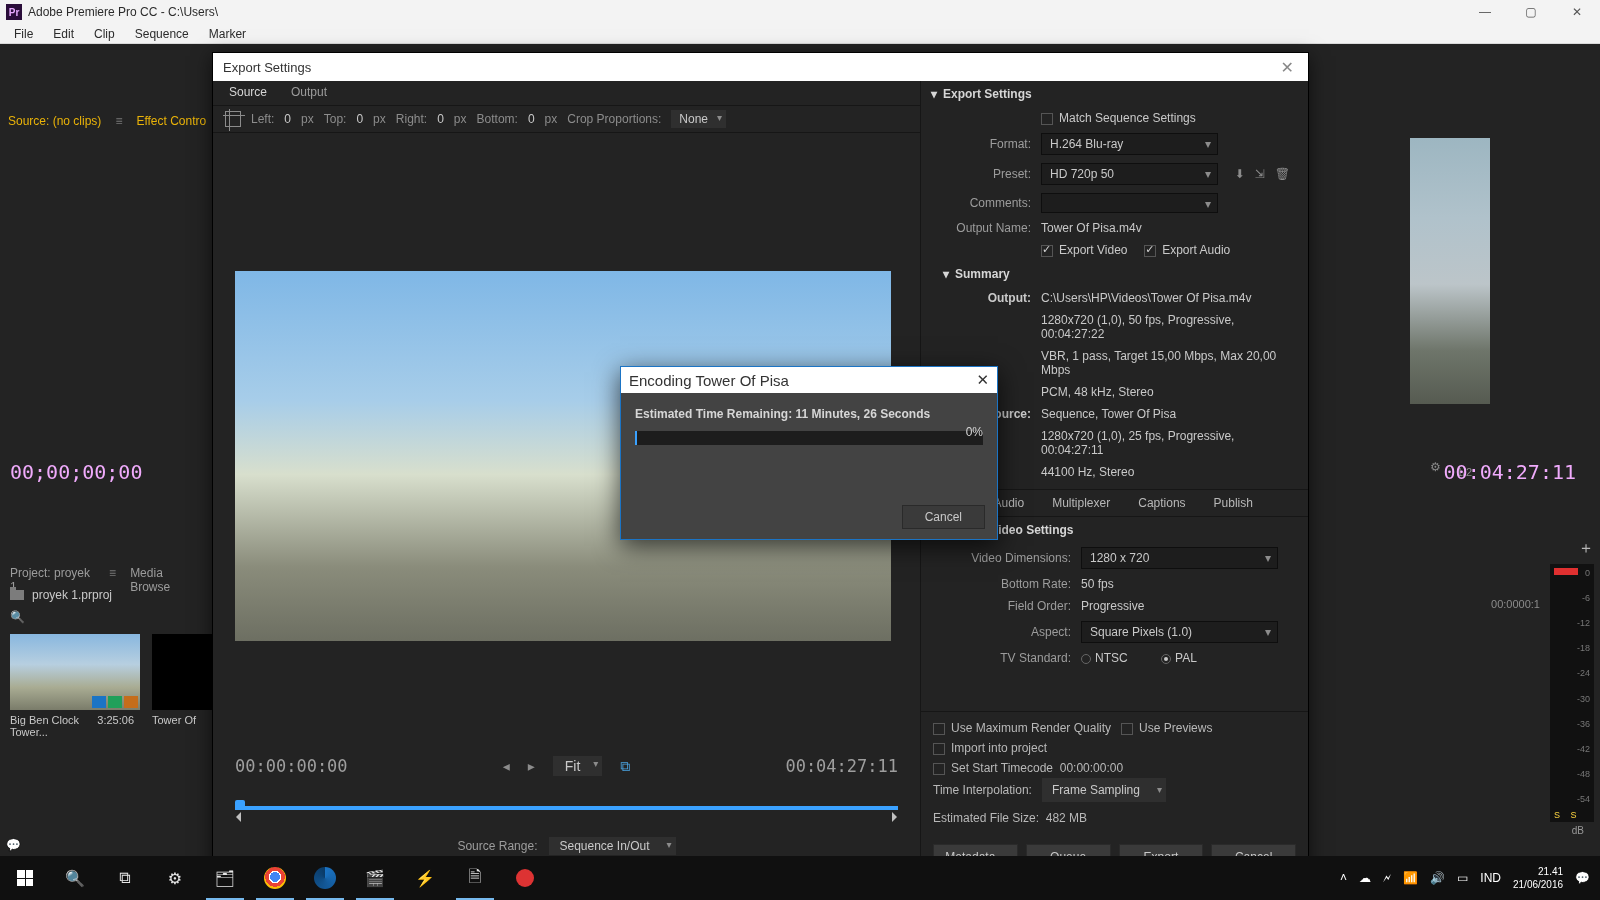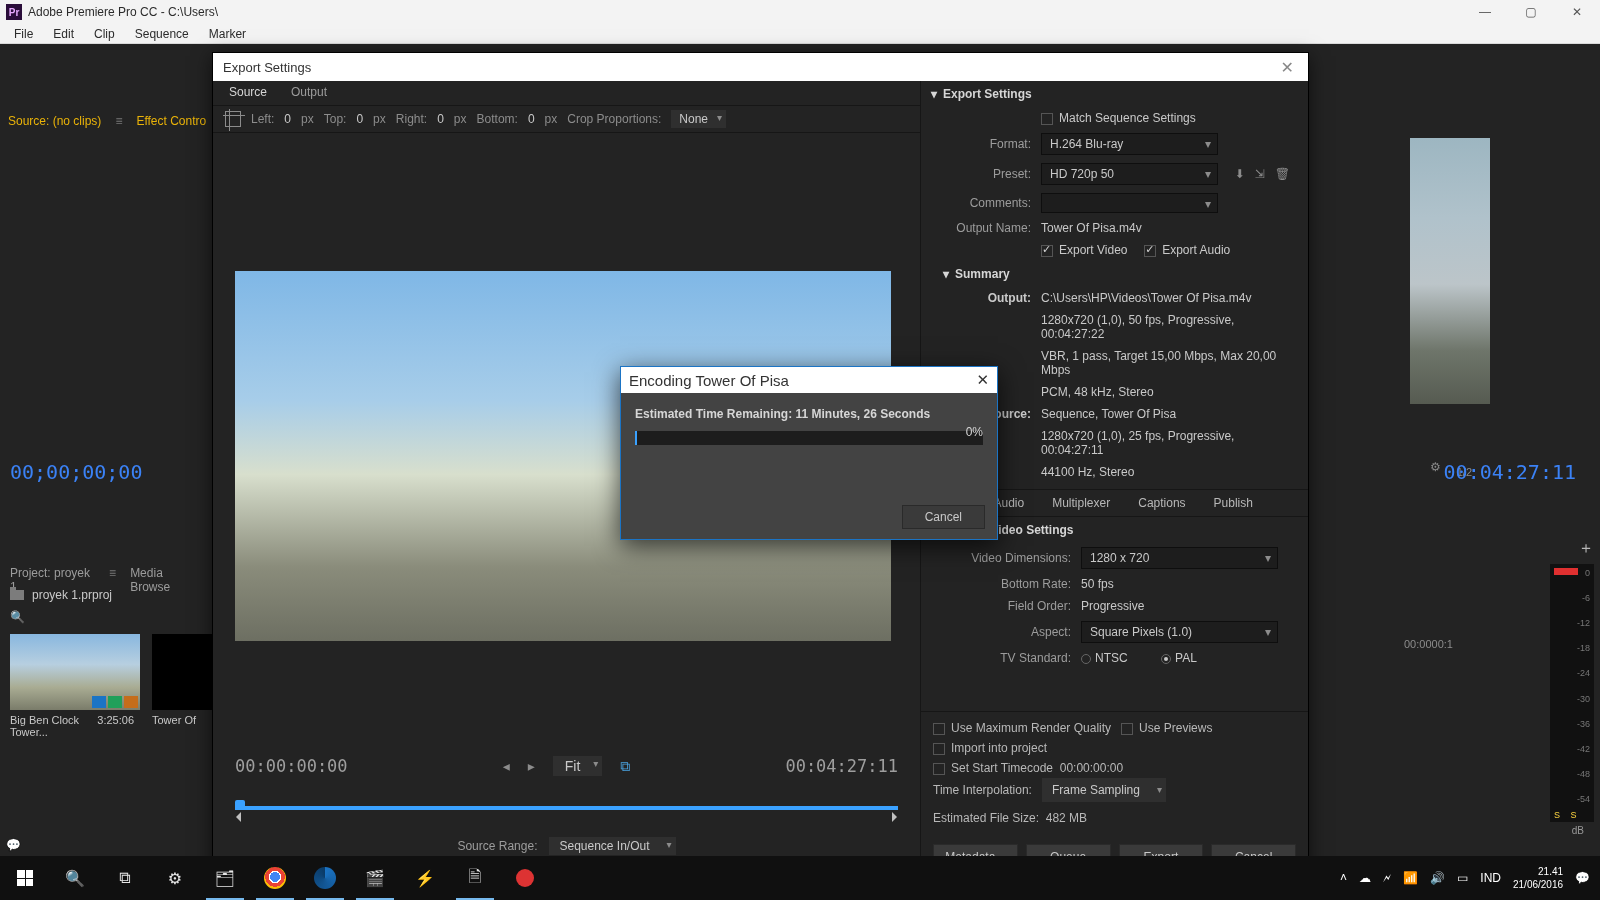--- a/index.html
+++ b/index.html
@@ -15,21 +15,21 @@
 #app-menubar { position:absolute; left:0; top:24px; right:0; height:20px; background:#f3f3f3; color:#2b2b2b; font-size:12px; display:flex; align-items:center; padding-left:4px; border-bottom:1px solid #d9d9d9; }
 #app-menubar span { padding:2px 10px; }
 
 
 #workspace { position:absolute; left:0; top:44px; right:0; bottom:60px; background:#232323; }
 
 
 .panel-tab { color:#eab308; font-size:12px; }
 
 
-.tc-blue { color:#3b82f6; font-family:Consolas,monospace; font-size:20px; }
+.tc-blue { color:#f0abfc; font-family:Consolas,monospace; font-size:20px; }
 .tc-grey { color:#9e9e9e; font-family:Consolas,monospace; font-size:20px; }
 
 
 .preview-frame { background:linear-gradient(to bottom,#7fb7e6 0%,#a7cde9 35%,#d8dfcd 55%,#8a8c7b 80%,#6d6f62 100%); }
 .preview-slice { background:linear-gradient(to bottom,#9db6c1 0%,#b0c2cb 30%,#bcc5c9 55%,#6e756a 80%,#565b51 100%); }
 
 
 #export-modal { position:absolute; left:212px; top:8px; width:1097px; height:827px; background:#232323; border:1px solid #000; box-shadow:0 4px 18px rgba(0,0,0,.6); }
 #export-modal .titlebar { height:28px; background:#fff; color:#333; font-size:13px; display:flex; align-items:center; padding:0 10px; }
 #export-modal .titlebar .sp { flex:1; }
@@ -121,21 +121,21 @@
 .bin .badges { position:absolute; right:2px; bottom:2px; display:flex; gap:2px; }
 .bin .badge { width:14px; height:12px; background:#1b74c5; }
 .bin .badge:nth-child(2){ background:#20a05a; }
 .bin .badge:nth-child(3){ background:#c56d1b; }
 .bin .cap { font-size:11px; color:#c9c9c9; margin-top:4px; display:flex; justify-content:space-between; }
 
 
 #source-tabs { position:absolute; left:8px; top:70px; height:20px; display:flex; gap:14px; font-size:12px; color:#9c9c9c; }
 
 
-#tl-ruler { position:absolute; right:60px; top:554px; width:136px; color:#8c8c8c; font-size:11px; display:flex; justify-content:flex-start;margin-top:40px; }
+#tl-ruler { position:absolute; right:60px; top:554px; width:136px; color:#8c8c8c; font-size:11px; display:flex; justify-content:flex-end; }
 
 
 #taskbar { position:absolute; left:0; right:0; bottom:0; height:44px; background:#101010; display:flex; align-items:center; color:#fff; }
 #taskbar .tb-btn { width:50px; height:44px; display:flex; align-items:center; justify-content:center; font-size:16px; color:#e6e6e6; }
 #taskbar .tb-btn.app { position:relative; }
 #taskbar .tb-btn.app.active:after { content:""; position:absolute; left:6px; right:6px; bottom:0; height:2px; background:#76b9ed; }
 #taskbar .tray { margin-left:auto; display:flex; align-items:center; gap:12px; padding-right:10px; font-size:12px; }
 #taskbar .clock { text-align:right; font-size:10px; line-height:13px; }
 .win-logo { width:16px; height:16px; display:grid; grid-template:1fr 1fr/1fr 1fr; gap:1px; }
 .win-logo span { background:#fff; }

